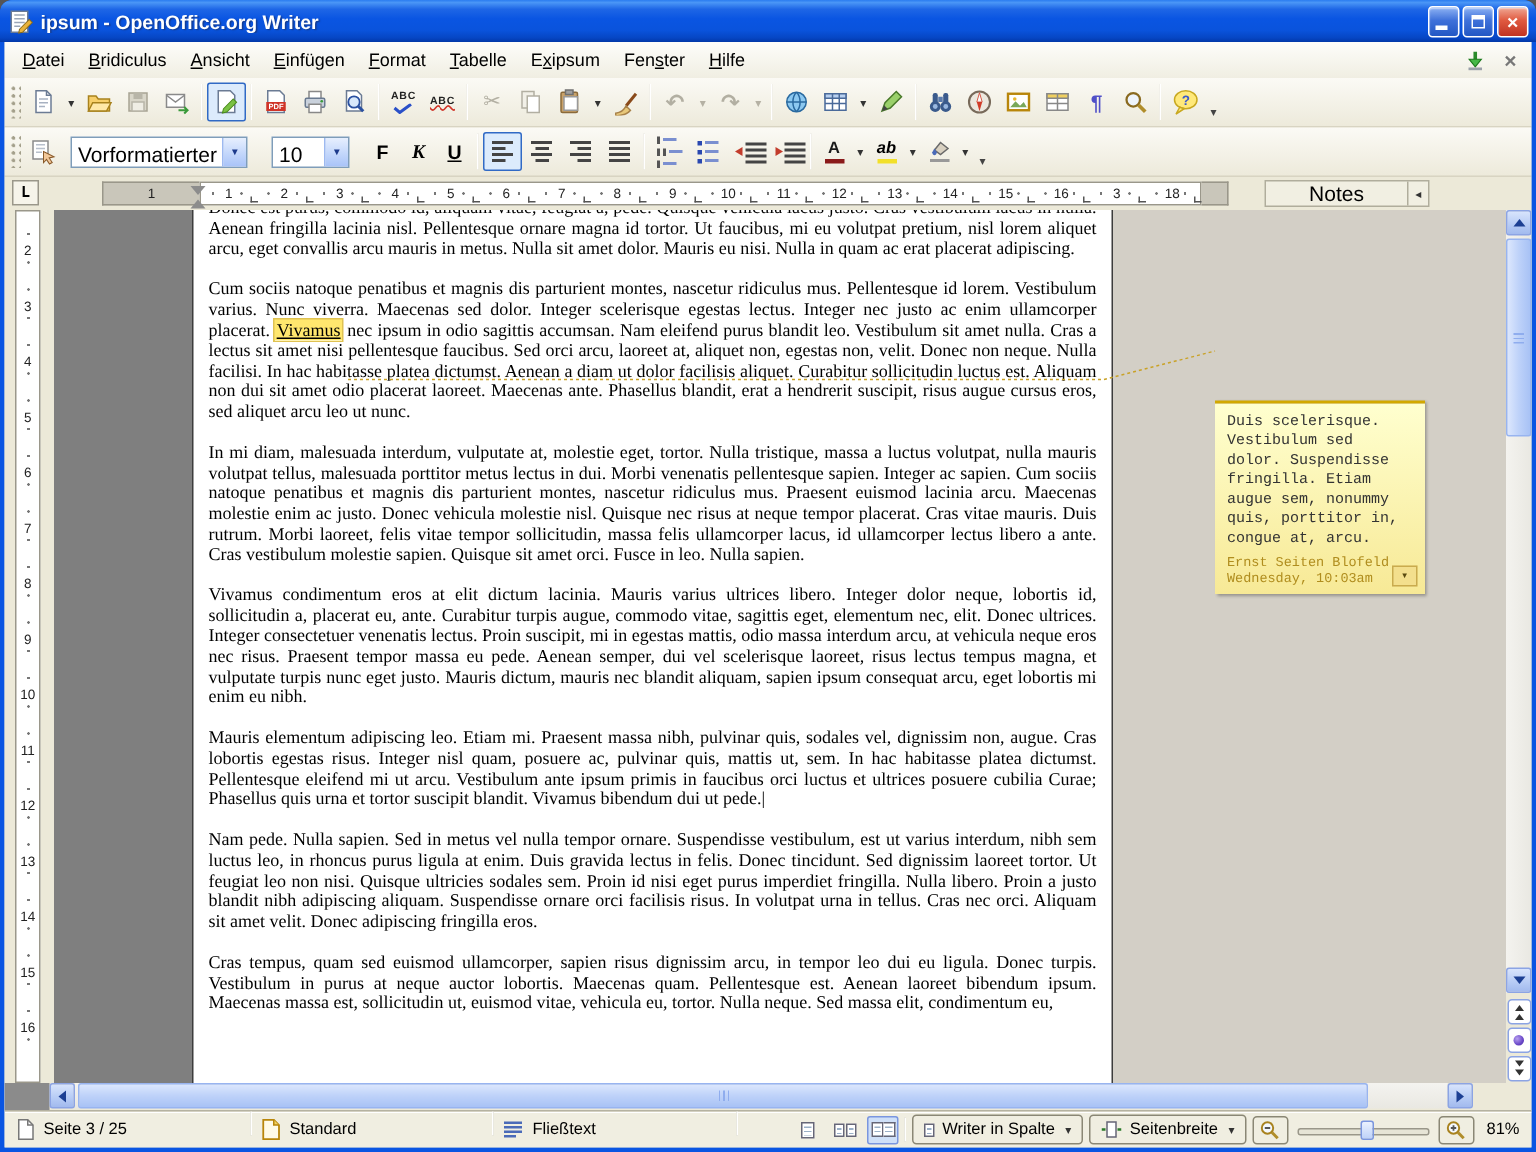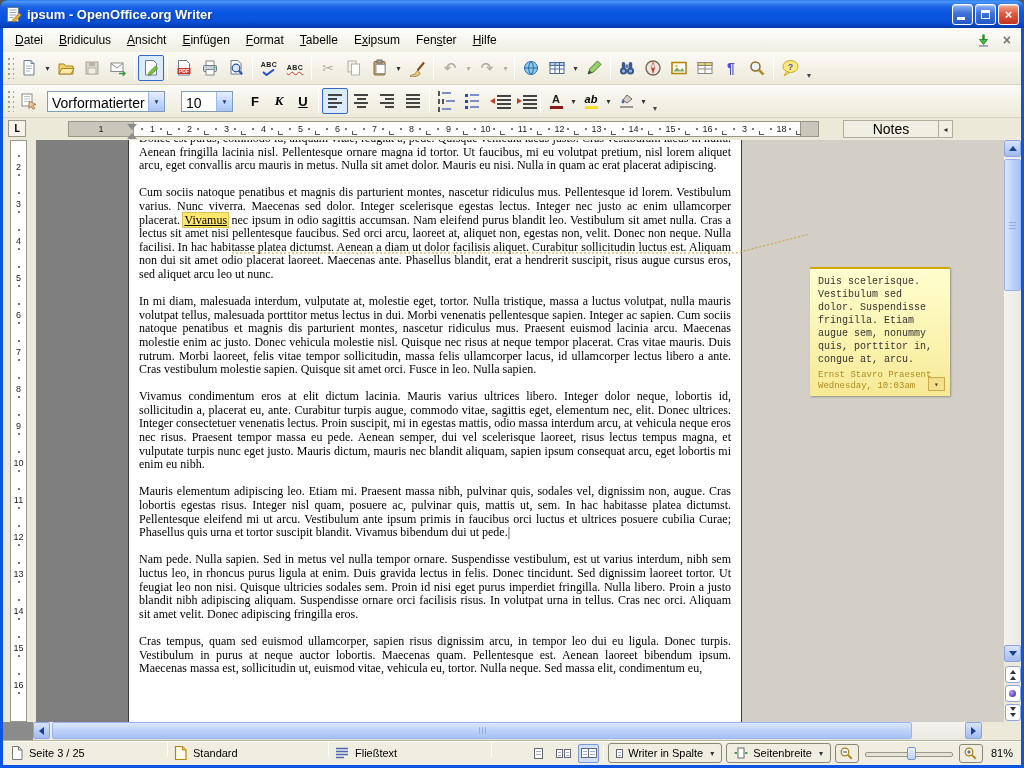--- a/index.html
+++ b/index.html
@@ -693,21 +693,21 @@
 
               <p><span>Cras tempus, quam sed euismod ullamcorper, sapien risus dignissim arcu, in tempor leo dui eu ligula. Donec turpis. Vestibulum in purus at neque auctor lobortis. Maecenas quam. Pellentesque est. Aenean laoreet bibendum ipsum. Maecenas massa est, sollicitudin ut, euismod vitae, vehicula eu, tortor. Nulla neque. Sed massa elit, condimentum eu,</span><span></span><span class="caret"></span></p>
             </div>
         </div>
         <svg class="connector">
           <polyline points="196,113 700,113 774,94" fill="none" stroke="#c9a227" stroke-width="1" stroke-dasharray="2,2"></polyline>
         </svg>
         <div class="note">
           <div>Duis scelerisque. Vestibulum sed dolor. Suspendisse fringilla. Etiam augue sem, nonummy quis, porttitor in, congue at, arcu.</div>
           <div class="note-meta">
-            <div>Ernst Stavro Praesent</div>
+            <div>Ernst Seiten Blofeld</div>
             <div>Wednesday, 10:03am</div>
           </div>
           <div class="note-dd"></div>
         </div>
       </div>
       <div class="vscroll">
         <div class="sbtn up">
             <span class="tri-up"></span>
           </div>
         <div class="vthumb"></div>

